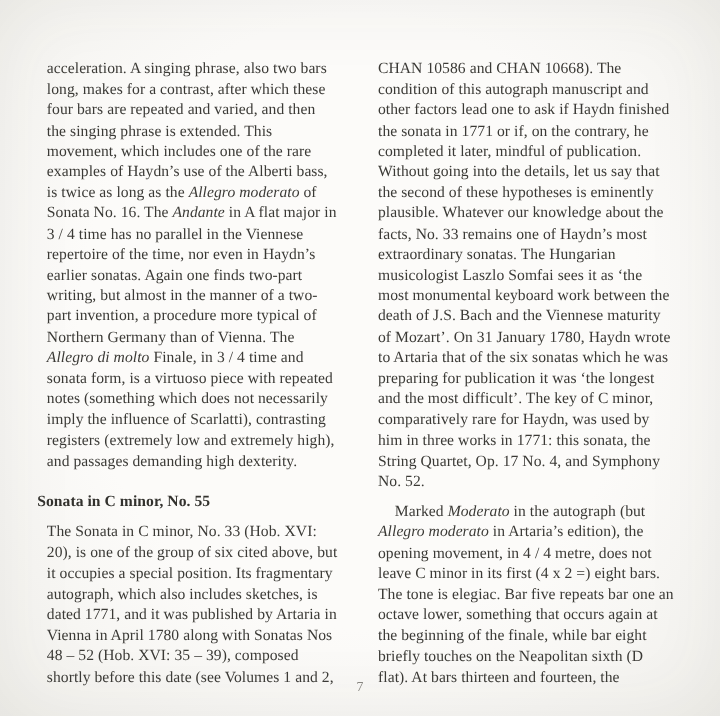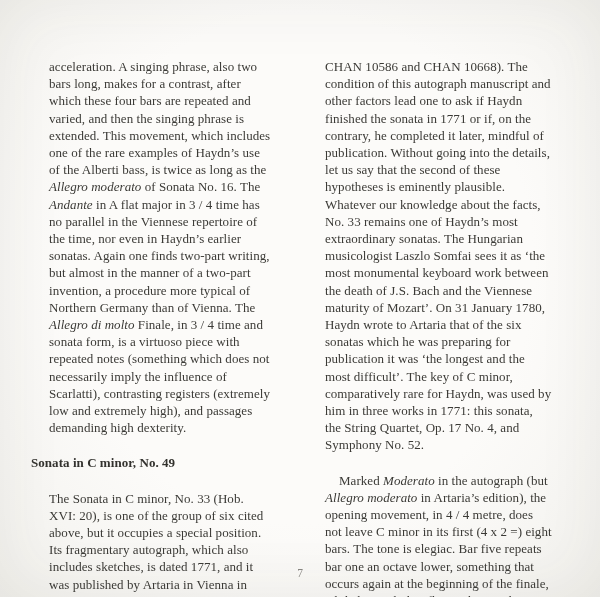--- a/index.html
+++ b/index.html
@@ -27,21 +27,21 @@
   }
   .column {
     font-size: 13px;
     line-height: 17.2px;
     letter-spacing: 0.05px;
     text-align: left;
   }
   .column.left  { width: 259px; }
   .column.right { width: 263px; }
   .para {
-    margin: 18px;
+    margin: 8px;
   }
   .para.indent {
     text-indent: 14px;
   }
   .heading {
     font-weight: bold;
     margin-top: 17px;
     color: #33322e;
   }
   em {
@@ -57,21 +57,21 @@
     color: #878580;
   }
 </style>
 </head>
 <body>
 
 <div class="page">
   <div class="columns">
     <div class="column left">
         <div class="para"><span>acceleration. A singing phrase, also two bars long, makes for a contrast, after which these four bars are repeated and varied, and then the singing phrase is extended. This movement, which includes one of the rare examples of Haydn’s use of the Alberti bass, is twice as long as the </span><em>Allegro moderato</em><span> of Sonata No. 16. The </span><em>Andante</em><span> in A flat major in 3 / 4 time has no parallel in the Viennese repertoire of the time, nor even in Haydn’s earlier sonatas. Again one finds two-part writing, but almost in the manner of a two-part invention, a procedure more typical of Northern Germany than of Vienna. The </span><em>Allegro di molto</em><span> Finale, in 3 / 4 time and sonata form, is a virtuoso piece with repeated notes (something which does not necessarily imply the influence of Scarlatti), contrasting registers (extremely low and extremely high), and passages demanding high dexterity.</span></div>
-        <div class="heading"><span>Sonata in C minor, No. 49</span></div>
+        <div class="heading"><span>Sonata in C minor, No. 55</span></div>
         <div class="para"><span>The Sonata in C minor, No. 33 (Hob. XVI: 20), is one of the group of six cited above, but it occupies a special position. Its fragmentary autograph, which also includes sketches, is dated 1771, and it was published by Artaria in Vienna in April 1780 along with Sonatas Nos 48 – 52 (Hob. XVI: 35 – 39), composed shortly before this date (see Volumes 1 and 2,</span></div>
       </div>
     <div class="column right">
         <div class="para"><span>CHAN 10586 and CHAN 10668). The condition of this autograph manuscript and other factors lead one to ask if Haydn finished the sonata in 1771 or if, on the contrary, he completed it later, mindful of publication. Without going into the details, let us say that the second of these hypotheses is eminently plausible. Whatever our knowledge about the facts, No. 33 remains one of Haydn’s most extraordinary sonatas. The Hungarian musicologist Laszlo Somfai sees it as ‘the most monumental keyboard work between the death of J.S. Bach and the Viennese maturity of Mozart’. On 31 January 1780, Haydn wrote to Artaria that of the six sonatas which he was preparing for publication it was ‘the longest and the most difficult’. The key of C minor, comparatively rare for Haydn, was used by him in three works in 1771: this sonata, the String Quartet, Op. 17 No. 4, and Symphony No. 52.</span></div>
         <div class="para indent"><span>Marked </span><em>Moderato</em><span> in the autograph (but </span><em>Allegro moderato</em><span> in Artaria’s edition), the opening movement, in 4 / 4 metre, does not leave C minor in its first (4 x 2 =) eight bars. The tone is elegiac. Bar five repeats bar one an octave lower, something that occurs again at the beginning of the finale, while bar eight briefly touches on the Neapolitan sixth (D flat). At bars thirteen and fourteen, the</span></div>
       </div>
   </div>
   <div class="page-number">7</div>
 </div>
 

